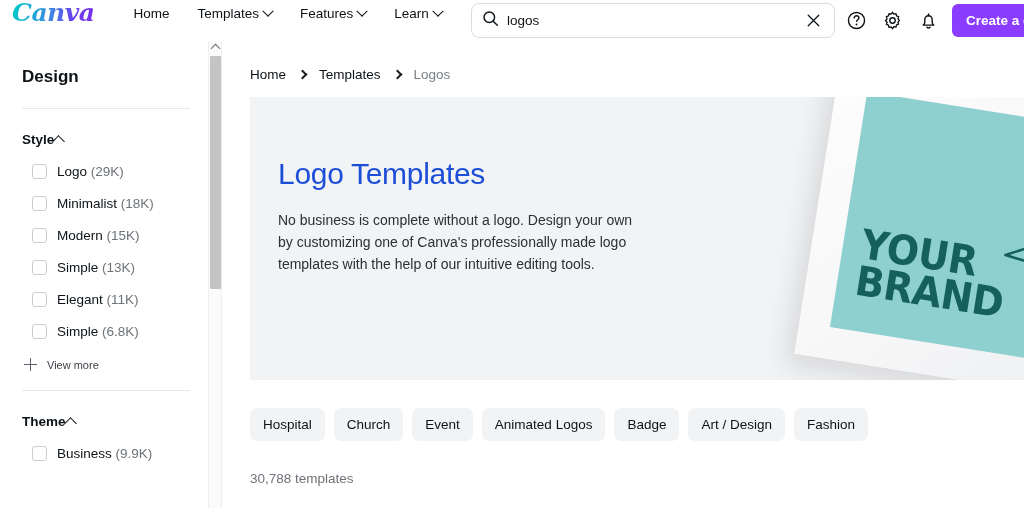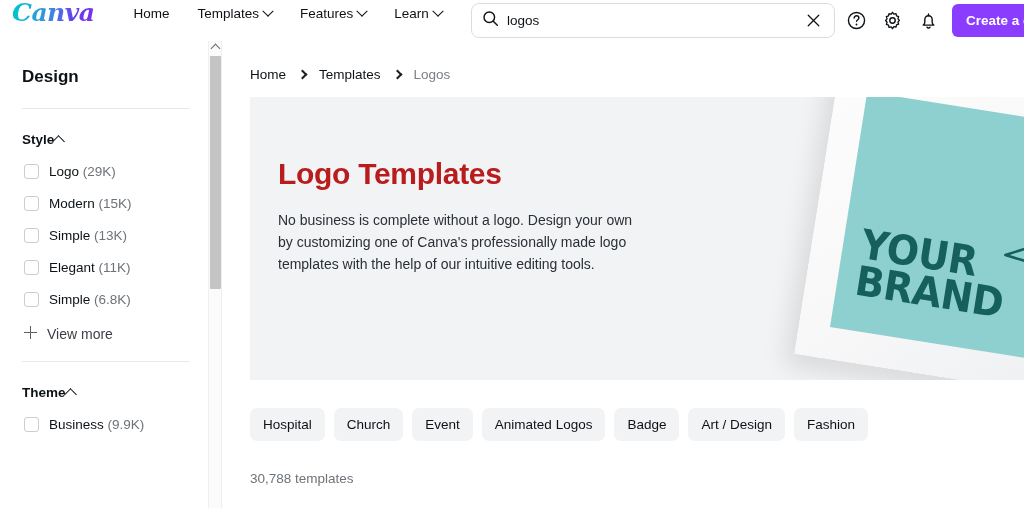--- a/index.html
+++ b/index.html
@@ -113,39 +113,39 @@
   .section-title { font-size: 13.5px; font-weight: bold; color: #0d1216; }
   .chev-up {
     width: 9px; height: 9px;
     border-left: 1.6px solid #0d1216;
     border-top: 1.6px solid #0d1216;
     transform: rotate(45deg);
     margin-top: 3px;
   }
   .filter-row {
     display: flex; align-items: center;
-    margin: 17px 0 0 24px;
+    margin: 17px 0 0 32px;
     cursor: pointer;
   }
   .cbx {
     width: 15px; height: 15px;
     border: 1.3px solid #c9ced4;
     border-radius: 3px;
     background: #fff;
     flex: none;
   }
   .filter-label {
     font-size: 13.5px; color: #0d1216;
     margin-left: 10px; white-space: nowrap;
   }
   .filter-count { color: #6e7378; }
   .view-more {
-    display: flex; 
+    display: flex; align-items: center;
     margin: 19px 0 0 24px;
-    font-size: 14px; color: #3d4147;
+    font-size: 11px; color: #3d4147;
     cursor: pointer;
   }
   .plus {
     position: relative; width: 13px; height: 13px; margin-right: 10px; flex:none;
   }
   .plus:before, .plus:after {
     content: ""; position: absolute; background: #5c6066;
   }
   .plus:before { left: 0; top: 6px; width: 13px; height: 1.4px; }
   .plus:after  { top: 0; left: 6px; height: 13px; width: 1.4px; }
@@ -203,22 +203,22 @@
   
   .hero {
     position: relative;
     margin: 15px 0 0 28px;
     width: 800px; height: 283px;
     background: #f2f3f5;
     overflow: hidden;
   }
   .hero-text { position: absolute; left: 28px; top: 60px; width: 380px; }
   .hero-title {
-    font-size: 30px; font-weight: bold;
-    color: #b91c1c; letter-spacing: -0.3px;
+    font-size: 30px; font-weight: normal;
+    color: #1d4ed8; letter-spacing: -0.3px;
   }
   .hero-desc {
     margin-top: 18px;
     font-size: 14px; line-height: 22px;
     color: #2b3036;
     width: 360px;
   }
   .card {
     position: absolute;
     left: 566px; top: -18px;
@@ -343,20 +343,27 @@
   <div class="section-head">
     <span class="section-title">Style</span>
     <span class="chev-up"></span>
   </div>
 
   <div class="filter-row">
     <span class="cbx"></span>
     <span class="filter-label">
       <span>Logo</span>
       <span class="filter-count">(29K)</span>
+    </span>
+  </div>
+  <div class="filter-row">
+    <span class="cbx"></span>
+    <span class="filter-label">
+      <span>Minimalist</span>
+      <span class="filter-count">(18K)</span>
     </span>
   </div>
   <div class="filter-row">
     <span class="cbx"></span>
     <span class="filter-label">
       <span>Modern</span>
       <span class="filter-count">(15K)</span>
     </span>
   </div>
   <div class="filter-row">

